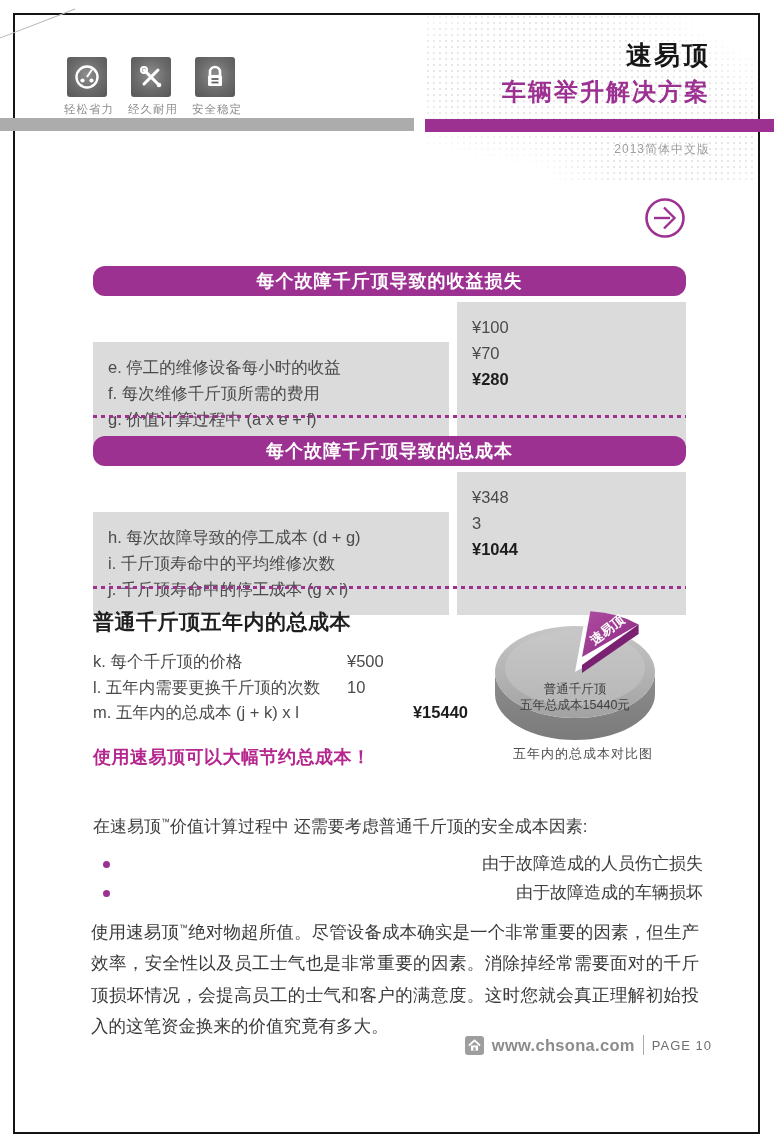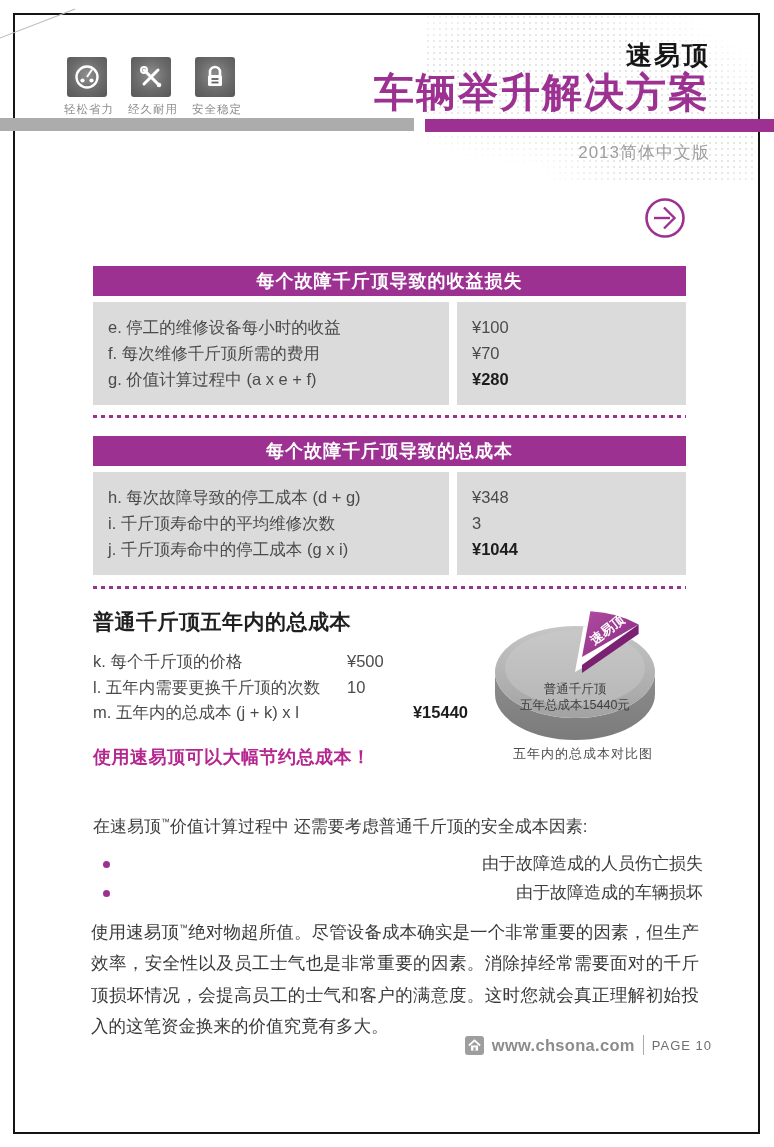--- a/index.html
+++ b/index.html
@@ -21,32 +21,32 @@
   .badge .sq{width:40px;height:40px;margin:0 auto;border-radius:3px;
     background:radial-gradient(circle at 50% 45%,#8f8f8f 0%,#6a6a6a 55%,#575757 100%);
     display:flex;align-items:center;justify-content:center;}
   .badge .lbl{margin-top:5px;font-size:11.5px;color:#8d8d8d;letter-spacing:1px;white-space:nowrap;}
 
   .gray-bar{position:absolute;left:0;top:118px;width:414px;height:13px;background:#acacac;}
   .accent-bar{position:absolute;left:425px;top:119px;width:349px;height:13px;background:#9c3192;}
 
   .titleblock{position:absolute;right:64px;top:40px;text-align:right;z-index:2;}
   .brand{font-size:26px;font-weight:bold;color:#161616;letter-spacing:2px;line-height:30px;}
-  .doc-title{font-size:40px;font-weight:bold;color:#9c3192;letter-spacing:2px;line-height:40px;margin-top:2px;}
-  .edition{position:absolute;right:64px;top:141px;font-size:17px;color:#9d9d9d;letter-spacing:1px;z-index:2;}
+  .doc-title{font-size:24px;font-weight:bold;color:#9c3192;letter-spacing:2px;line-height:40px;margin-top:2px;}
+  .edition{position:absolute;right:64px;top:141px;font-size:12px;color:#9d9d9d;letter-spacing:1px;z-index:2;}
 
   .arrow-wrap{position:absolute;left:644px;top:197px;width:42px;height:42px;}
 
   
   .ctable{position:absolute;left:93px;width:593px;}
   .ctable .thead{height:30px;line-height:30px;background:#9c3192;color:#fff;text-align:center;
-    font-size:18px;font-weight:bold;letter-spacing:1px;}
+    font-size:18px;font-weight:bold;letter-spacing:1px;border-radius:12px;}
   .ctable .tbody{display:flex;gap:8px;margin-top:6px;}
   .cell{background:#dbdbdb;padding:12px 0 13px 15px;}
-  .cell-label{flex:1;}
+  .cell-label{flex:1;margin-top:40px;}
   .cell-value{width:214px;}
   .trow{font-size:16.5px;color:#4b4b4b;line-height:26px;white-space:nowrap;}
   .trow.strong{font-weight:bold;color:#1d1d1d;}
 
   .dotline{position:absolute;left:93px;width:593px;height:3px;
     background:repeating-linear-gradient(90deg,#9c3192 0 4px,transparent 4px 8px);}
 
   
   .sec3{position:absolute;left:93px;top:608px;width:375px;}
   .sec3 h3{margin:0;font-size:21px;font-weight:bold;color:#1f1f1f;letter-spacing:.5px;}

